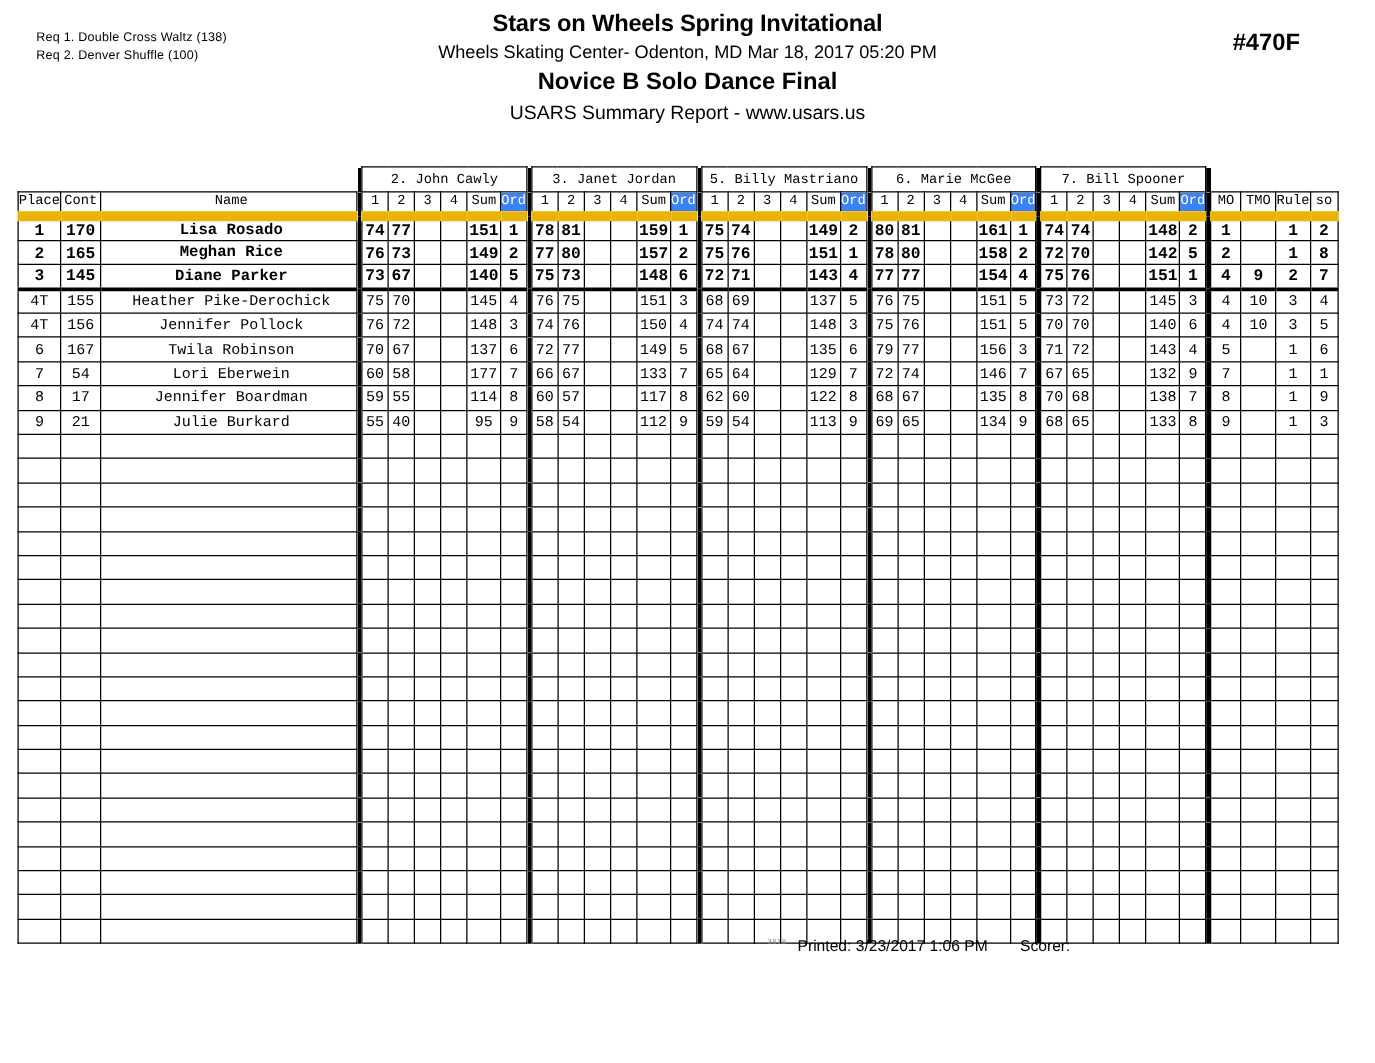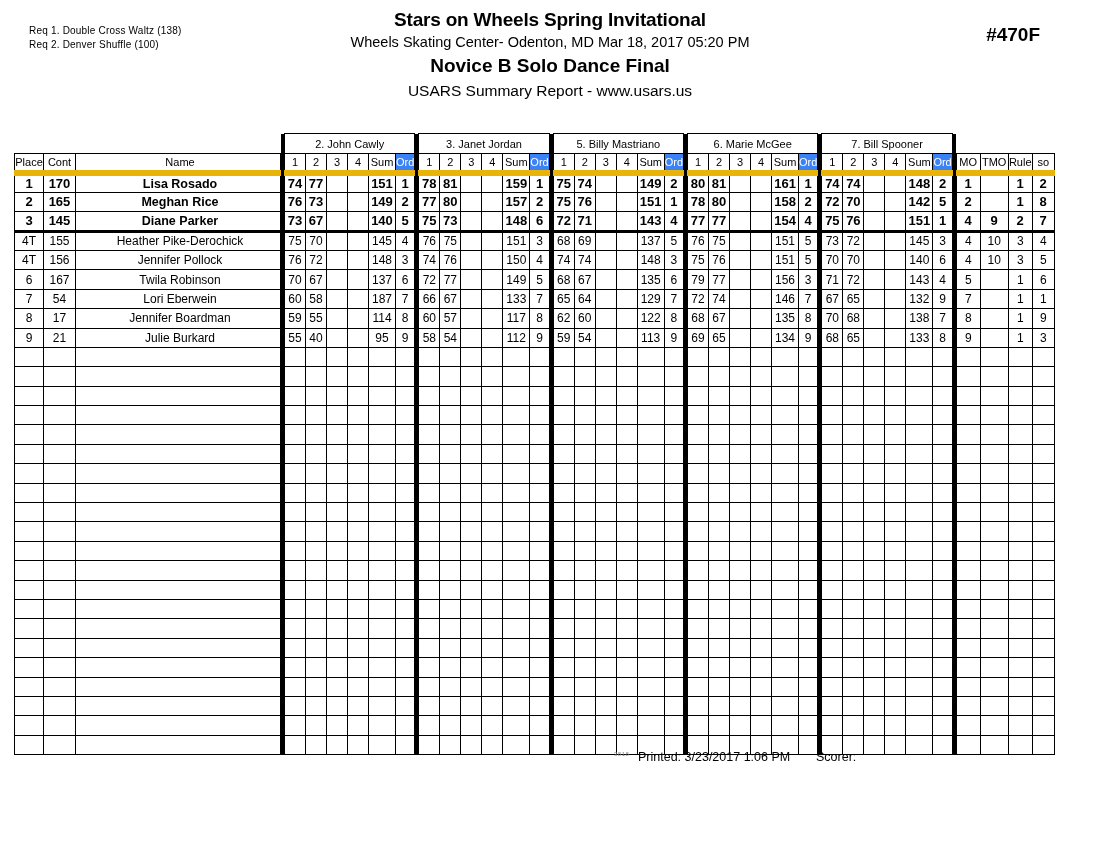--- a/index.html
+++ b/index.html
@@ -15,21 +15,21 @@
   .req-block{position:absolute;left:14px;top:24px;font-size:10px;line-height:14px;white-space:nowrap;}
   .req-line{letter-spacing:.2px;padding-left:15px;}
   .title-block{position:absolute;left:0;top:8px;width:1100px;text-align:center;}
   .t1{font-size:19px;font-weight:bold;line-height:24px;letter-spacing:-.2px;}
   .t2{font-size:14.5px;line-height:21px;}
   .t3{font-size:19px;font-weight:bold;line-height:26px;}
   .t4{font-size:15.5px;line-height:23px;}
   .event-code{position:absolute;right:60px;top:24px;font-size:19px;font-weight:bold;}
 
   
-  .sheet{position:absolute;left:14px;top:133px;}
+  .sheet{position:absolute;left:14px;top:133px;font-family:Liberation Mono, monospace;}
   table.grid{border-collapse:collapse;table-layout:fixed;}
   table.grid td,table.grid th{
     border:1px solid #000;
     font-size:11px;
     font-weight:normal;
     padding:0;
     height:19.4px;
     text-align:center;
     vertical-align:middle;
     overflow:hidden;
@@ -58,21 +58,21 @@
 
   
   .sep{width:4px;border-top:none !important;border-bottom:none !important;
        border-left:2px solid #000;border-right:2px solid #000;background:#000;padding:0;}
   td.ordcell{font-weight:bold;font-size:12px;border-left:3px solid #000;border-right:3px solid #000;}
   td.ordh{border-left:3px solid #000;border-right:3px solid #000;}
 
   tr.medal td{font-weight:bold;font-size:13px;}
   tr.medal td.c-name{font-size:12.5px;}
   tr.lastmedal td{border-bottom:3px solid #000;}
-  tr.hdrrow td{border-bottom:6px solid #eab308;}
+  tr.hdrrow td{border-bottom:8px solid #eab308;}
   tr.datarow td{font-size:12px;}
 
   
   .footer{position:absolute;left:0;top:750px;width:1100px;font-size:12.5px;}
   .fcode{position:absolute;left:614px;top:1px;font-size:6px;color:#888;letter-spacing:.5px;}
   .fprinted{position:absolute;left:638px;top:0px;}
   .fscorer{position:absolute;left:816px;top:0px;}
 </style>
 </head>
 <body>
@@ -427,21 +427,21 @@
         </tr>
         <tr class="datarow">
           <td class="c-place">7</td>
           <td class="c-cont">54</td>
           <td class="c-name">Lori Eberwein</td>
           <td class="sep"></td>
           <td class="c-s">60</td>
           <td class="c-s">58</td>
           <td class="c-s"></td>
           <td class="c-s"></td>
-          <td class="c-sum">187</td>
+          <td class="c-sum">177</td>
           <td class="c-ord ordcell">7</td>
           <td class="sep"></td>
           <td class="c-s">66</td>
           <td class="c-s">67</td>
           <td class="c-s"></td>
           <td class="c-s"></td>
           <td class="c-sum">133</td>
           <td class="c-ord ordcell">7</td>
           <td class="sep"></td>
           <td class="c-s">65</td>

